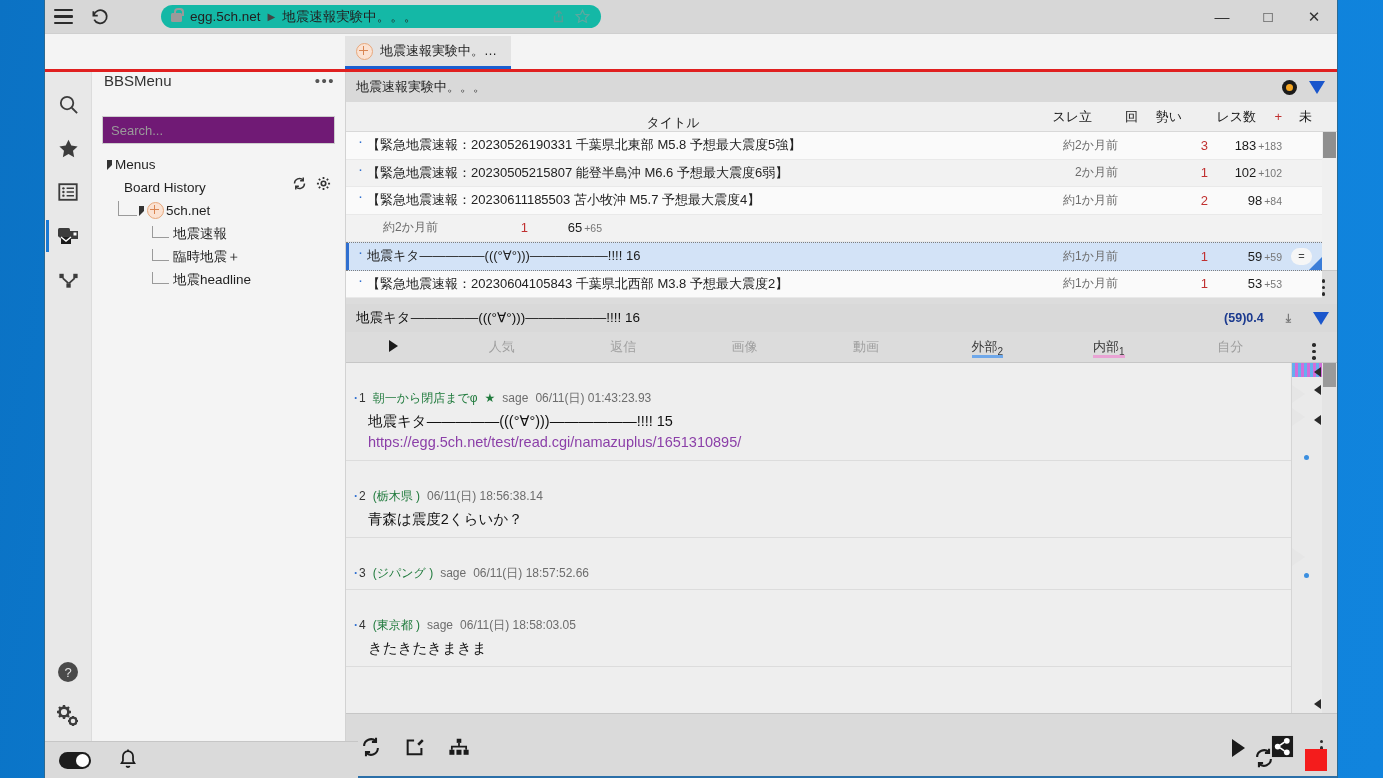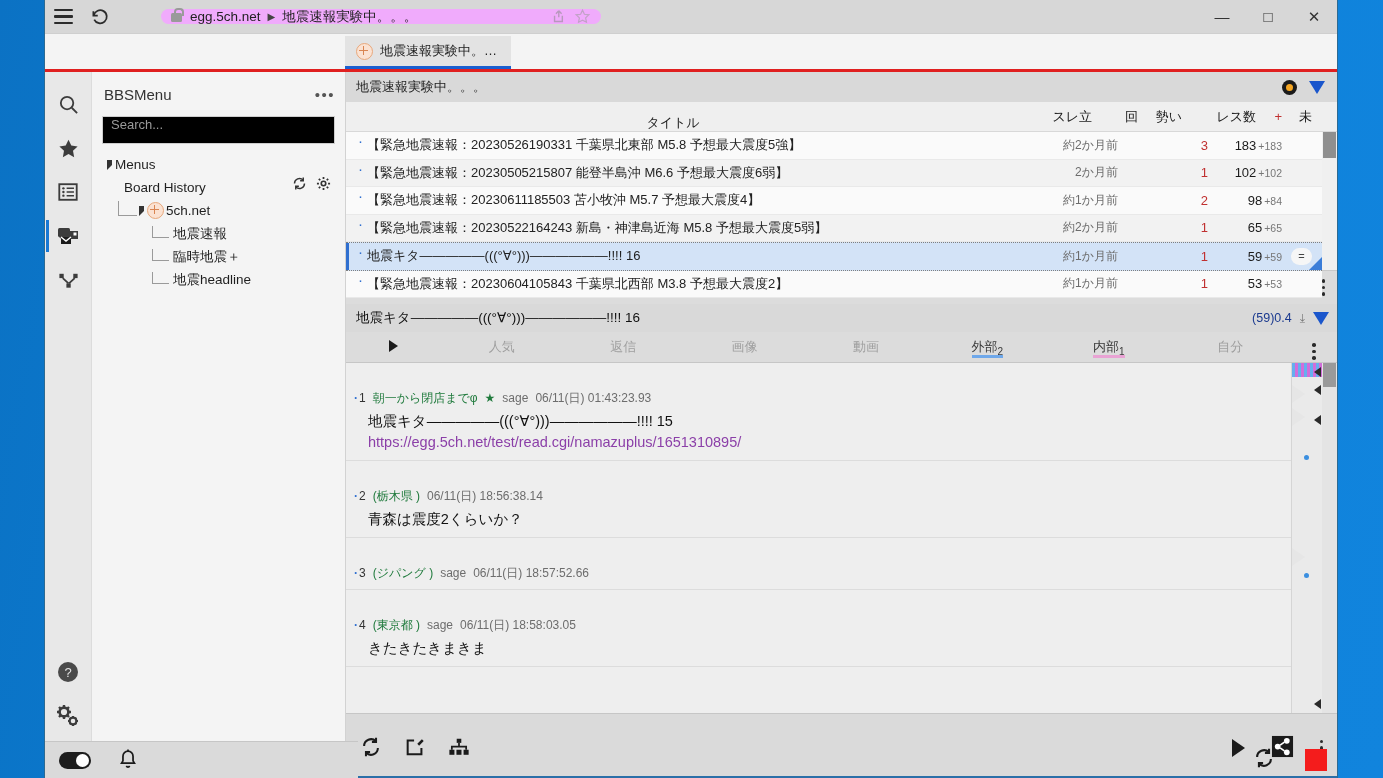--- a/index.html
+++ b/index.html
@@ -14,21 +14,21 @@
     background:linear-gradient(100deg,#0b72c4 0%,#0a80d8 45%,#1184dd 100%);}
   #window{position:absolute;left:45px;top:0;width:1292px;height:778px;
     background:#f2f2f2;box-shadow:0 0 0 1px #2d6a92;}
   
   #chrome{height:33px;background:#d7d7d7;display:flex;align-items:center;
     border-bottom:1px solid #cfcfcf;position:relative;}
   .chrome-btn{width:36px;height:33px;display:flex;align-items:center;justify-content:center;
     color:#333;cursor:default;}
   .hamburger{display:flex;flex-direction:column;gap:4px;width:19px;}
   .hamburger i{display:block;height:2.4px;background:#2b2b2b;border-radius:1px;}
-  #urlbar{margin-left:44px;height:15px;background:#f0abfc;border-radius:12px;
+  #urlbar{margin-left:44px;height:23px;background:#14b8a6;border-radius:12px;
     display:flex;align-items:center;padding:0 10px;min-width:420px;position:relative;}
   #urlbar .lock{width:11px;height:9px;background:#9a9a9a;border-radius:1.5px;position:relative;
     margin-right:8px;margin-top:2px;}
   #urlbar .lock:before{content:"";position:absolute;left:2.5px;top:-5px;width:6px;height:6px;
     border:2px solid #9a9a9a;border-bottom:none;border-radius:4px 4px 0 0;}
   #urlbar .host{color:#222;font-size:13.5px;}
   #urlbar .sep{color:#444;margin:0 7px;font-size:10px;}
   #urlbar .ptitle{color:#222;font-size:13.5px;}
   #urlbar .acts{margin-left:auto;display:flex;gap:6px;padding-left:24px;}
   .ic-share,.ic-star{width:17px;height:17px;opacity:.55;}
@@ -47,25 +47,25 @@
   
   #body{display:flex;height:710px;}
   
   #rail{width:46px;background:#e8e8e8;display:flex;flex-direction:column;align-items:center;
     padding-top:10px;border-right:1px solid #dcdcdc;position:relative;}
   .rail-ic{width:44px;height:44px;display:flex;align-items:center;justify-content:center;color:#3c3c3c;position:relative;}
   .rail-ic.sel:before{content:"";position:absolute;left:0;top:6px;bottom:6px;width:3px;background:#1878d4;}
   #rail .grow{flex:1;}
   
   #leftpanel{width:253px;background:#f4f4f4;border-right:1px solid #d2d2d2;display:flex;flex-direction:column;}
-  #lp-head{height:44px;display:flex;align-items:center;padding:0 10px 0 12px;}
+  #lp-head{height:44px;display:flex;padding:0 10px 0 12px;}
   #lp-head .t{font-size:15px;color:#333;}
   #lp-head .dots{margin-left:auto;color:#555;letter-spacing:1.5px;font-size:15px;}
-  #search{margin:0 10px;height:26px;border:1px solid #cdcdcd;background:#000000;
-    display:flex;padding:0 8px;color:#9a9a9a;font-size:13px;}
+  #search{margin:0 10px;height:26px;border:1px solid #cdcdcd;background:#701a75;
+    display:flex;align-items:center;padding:0 8px;color:#9a9a9a;font-size:13px;}
   #tree{flex:1;padding:9px 0 0 12px;font-size:13.5px;color:#1f1f1f;overflow:hidden;position:relative;}
   .tnode{height:23px;display:flex;align-items:center;white-space:nowrap;}
   .tri{width:0;height:0;border-left:5px solid #333;border-bottom:5px solid transparent;
      border-top:5px solid #333;margin-right:3px;transform:rotate(0deg);}
   .elbow{display:inline-block;width:18px;height:14px;border-left:1px solid #9a9a9a;
     border-bottom:1px solid #9a9a9a;margin-right:2px;margin-bottom:5px;}
   .tee{display:inline-block;width:16px;height:11px;border-left:1px solid #9a9a9a;
     border-bottom:1px solid #9a9a9a;margin-right:4px;margin-bottom:4px;}
   .tree-acts{position:absolute;right:14px;top:32px;display:flex;gap:9px;color:#333;}
   #log{border-top:1px solid #d2d2d2;padding:8px 10px 10px 10px;height:150px;
@@ -113,21 +113,21 @@
   
   #innertabs{height:31px;background:#f2f2f2;display:flex;align-items:flex-end;}
   .itab{height:28px;background:#e0e0e0;border-bottom:3px solid #1a5fd0;display:flex;align-items:center;
     gap:6px;padding:0 12px 0 10px;font-size:12.5px;color:#1f1f1f;max-width:165px;}
   .badge{background:#e02222;color:#fff;border-radius:9px;font-size:10.5px;padding:1px 5px;font-weight:bold;}
   .itab .lbl{overflow:hidden;white-space:nowrap;text-overflow:ellipsis;}
   #innertabs .fill{flex:1;height:28px;background:#f2f2f2;}
   
   #posthdr{height:28px;background:#d9d9d9;display:flex;align-items:center;padding:0 8px 0 10px;
     font-size:13.5px;color:#111;}
-  #posthdr .r{margin-left:auto;display:flex;align-items:center;gap:8px;}
+  #posthdr .r{margin-left:auto;display:flex;align-items:center;gap:22px;font-weight:bold;}
   #posthdr .cnt{color:#1b3a8f;font-size:12.5px;}
   .chev{color:#777;font-size:12px;}
   
   #filters{height:30px;background:#dcdcdc;display:flex;align-items:center;
     font-size:13px;color:#9f9f9f;border-bottom:1px solid #c6c6c6;}
   #filters .f{flex:1;text-align:center;}
   #filters .f.act{color:#3a3a3a;}
   #filters .f .sub{font-size:10px;vertical-align:sub;}
   #filters .f .u-blue{border-bottom:3px solid #6fa8ea;padding-bottom:1px;}
   #filters .f .u-pink{border-bottom:3px solid #e9a3d4;padding-bottom:1px;}
@@ -384,21 +384,20 @@
             </div>
             <div class="th-row trow">
               <span class="c-title"><span class="bullet">·</span><span>【緊急地震速報：20230611185503 苫小牧沖 M5.7 予想最大震度4】</span></span>
               <span class="c-date">約1か月前</span>
               <span class="c-cnt"></span>
               <span class="c-mom" style="color:#c03030">2</span>
               <span class="c-res"><span>98</span><span class="plus">+84</span></span>
               <span class="c-mi"></span>
             </div>
             <div class="th-row trow alt">
-              <span class="c-title"><span class="bullet">·</span><span>【緊急地震速報：20230522164243 新島・神津島近海 M5.8 予想最大震度5弱】</span></span>
               <span class="c-date">約2か月前</span>
               <span class="c-cnt"></span>
               <span class="c-mom" style="color:#c03030">1</span>
               <span class="c-res"><span>65</span><span class="plus">+65</span></span>
               <span class="c-mi"></span>
             </div>
             <div class="th-row trow sel">
               <span class="c-title"><span class="bullet">·</span><span class="ascii">地震キタ—————(((°∀°)))——————!!!! 16</span></span>
               <span class="c-date">約1か月前</span>
               <span class="c-cnt"></span>

